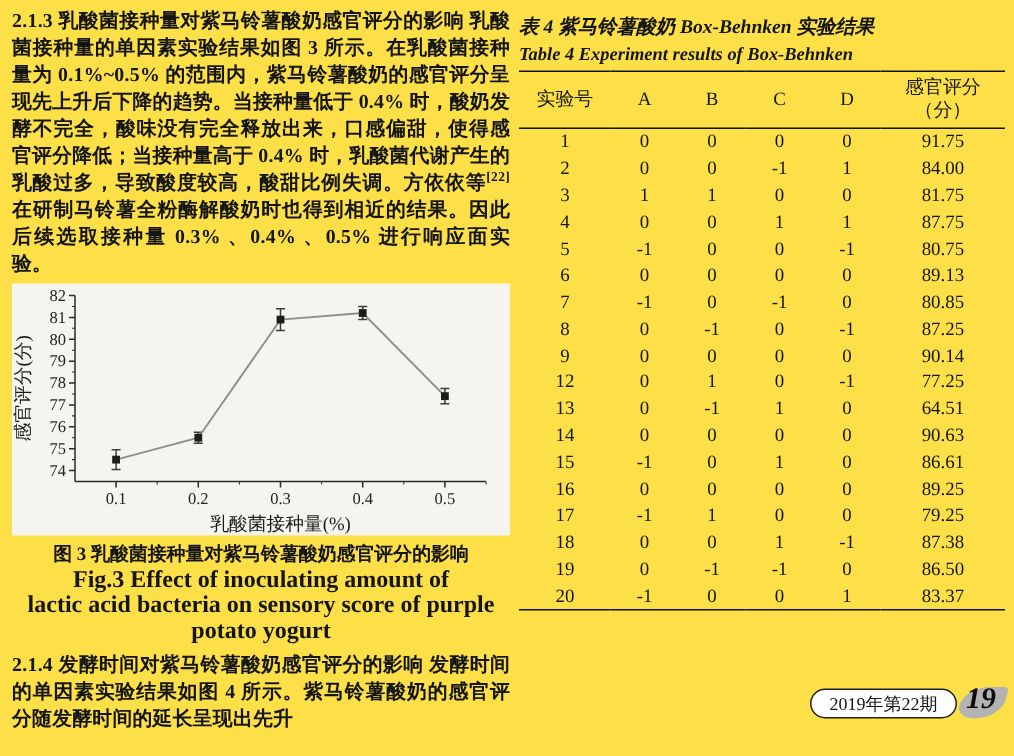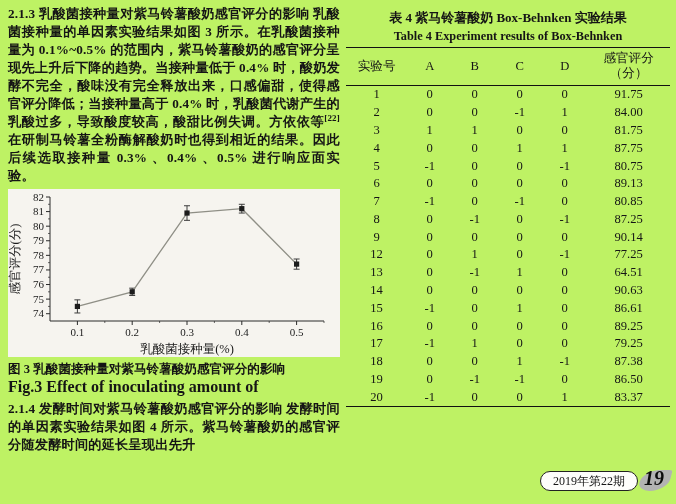--- a/index.html
+++ b/index.html
@@ -1,63 +1,63 @@
 <!DOCTYPE html>
 <html><head>
 <meta charset="utf-8">
 <style>
   html,body { margin:0; padding:0; background:#e8e8e8; }
   .page {
     position:relative; width:676px; height:504px; overflow:hidden;
-    background:#bef264; color:#151515;
+    background:#fde047; color:#151515;
     font-family:"Liberation Serif","DejaVu Serif",serif;
   }
   
   .col-left { position:absolute; left:8px; top:5px; width:332px; }
   .para {
     margin:0; font-size:13.2px; line-height:18px; text-align:justify;
     font-weight:bold; letter-spacing:0.2px;
   }
   .para sup { font-size:9px; line-height:0; }
   .chart-fig { margin:4px 0 0 0; padding:0; background:#f6f4ef; }
   .chart-fig svg { display:block; }
   .ax   { stroke:#2a2a2a; stroke-width:1; }
   .tickline { stroke:#2a2a2a; stroke-width:1; }
   .minor { stroke:#2a2a2a; stroke-width:0.7; }
   .tick { font-family:"Liberation Serif","DejaVu Serif",serif; font-size:11px; fill:#222; }
   .axlabel { font-family:"Liberation Serif","DejaVu Serif",serif; font-size:12.5px; fill:#1a1a1a; }
   .dataline { fill:none; stroke:#8f8f86; stroke-width:1.3; }
   .err { stroke:#3c3c3c; stroke-width:1; }
   .marker { fill:#1c1c1c; }
-  .caption { margin-top:4px; text-align:left; }
+  .caption { margin-top:4px; text-align:center; }
   .cap-cn { font-size:12.6px; font-weight:bold; line-height:17px; }
   .cap-en { font-size:16px;  font-weight:bold; line-height:17px; }
   .para-214 { margin-top:5px; }
   
   .col-right { position:absolute; left:346px; top:8px; width:324px; height:492px; }
-  .tbl-title { text-align:center; }
+  .tbl-title { text-align:left;font-style:italic; }
   .tbl-title-cn { font-size:13px;  font-weight:bold; line-height:19px; }
   .tbl-title-en { font-size:12.3px; font-weight:bold; line-height:18px; }
   .data-table {
     width:100%; margin-top:2px; border-collapse:collapse;
     border-top:1.8px solid #111; border-bottom:1.8px solid #111;
     font-size:12.6px;
     font-family:Liberation Serif, serif;
   }
   .data-table thead tr { border-bottom:1.1px solid #111; }
   .data-table th {
     font-weight:normal; padding:3px 0 4px 0; line-height:15px;
     white-space:pre-line; text-align:center;
   }
   .data-table td { text-align:center; padding:1.4px 0; line-height:15px; }
   .data-table col.c-run   { width:17%; }
   .data-table col.c-fac   { width:12.5%; }
   .data-table col.c-score { width:23%; }
   
-  .footer { position:absolute; right:0; bottom:6px; height:26px;margin-top:48px; }
+  .footer { position:absolute; right:0; bottom:18px; height:26px;margin-top:48px; }
   .issue-pill {
     display:inline-block; border:1.2px solid #222; border-radius:11px;
     padding:2px 12px; font-size:12px; line-height:14px; background:#fdfdfb;
     vertical-align:middle;
   }
   .pageno-wrap { position:relative; display:inline-block; width:32px; height:26px; vertical-align:middle; }
   .swoosh {
     position:absolute; left:2px; top:2px; width:30px; height:21px;
     background:#b3b3b3; border-radius:60% 10% 60% 40%; transform:skewX(-14deg);
   }
@@ -142,20 +142,21 @@
           <rect class="marker" style="fill:#1c1c1c" x="231.20000000000002" y="17.070588235294075" width="5.2" height="5.2"></rect>
           <rect class="marker" style="fill:#1c1c1c" x="286" y="72.5058823529411" width="5.2" height="5.2"></rect>
           <text class="axlabel" x="179" y="164" text-anchor="middle">乳酸菌接种量(%)</text>
           <text class="axlabel" transform="translate(11,70) rotate(-90)" text-anchor="middle">感官评分(分)</text>
         </svg>
     </figure>
 
     <div class="caption">
       <div class="cap-cn">图 3  乳酸菌接种量对紫马铃薯酸奶感官评分的影响</div>
       <div class="cap-en">Fig.3  Effect of inoculating amount of</div>
+      <div class="cap-en">lactic acid bacteria on sensory score of purple potato yogurt</div>
     </div>
 
     <p class="para para-214"><b>2.1.4  发酵时间对紫马铃薯酸奶感官评分的影响  </b><span>发酵时间的单因素实验结果如图 4 所示。紫马铃薯酸奶的感官评分随发酵时间的延长呈现出先升</span></p>
 
   </div>
 
   <div class="col-right">
 
     <div class="tbl-title">
       <div class="tbl-title-cn">表 4  紫马铃薯酸奶 Box-Behnken 实验结果</div>

